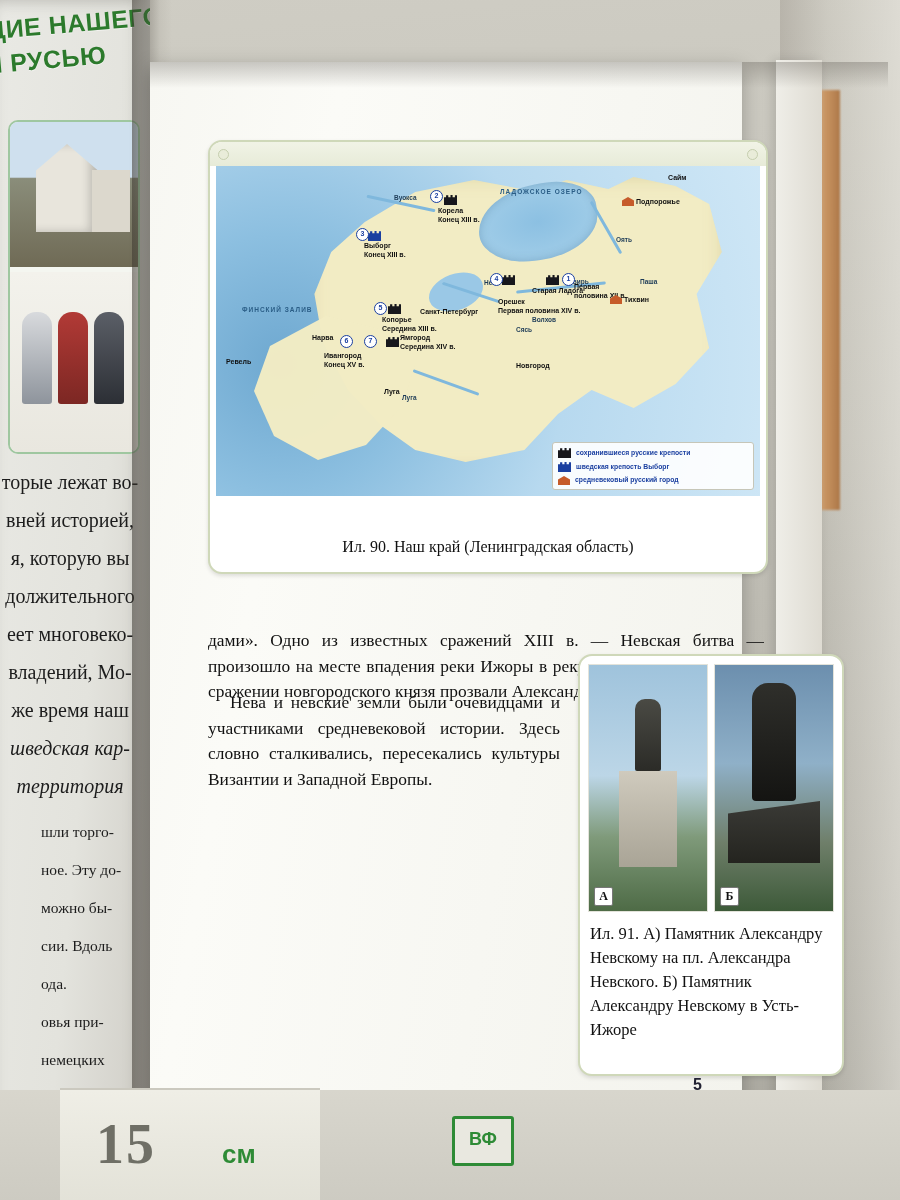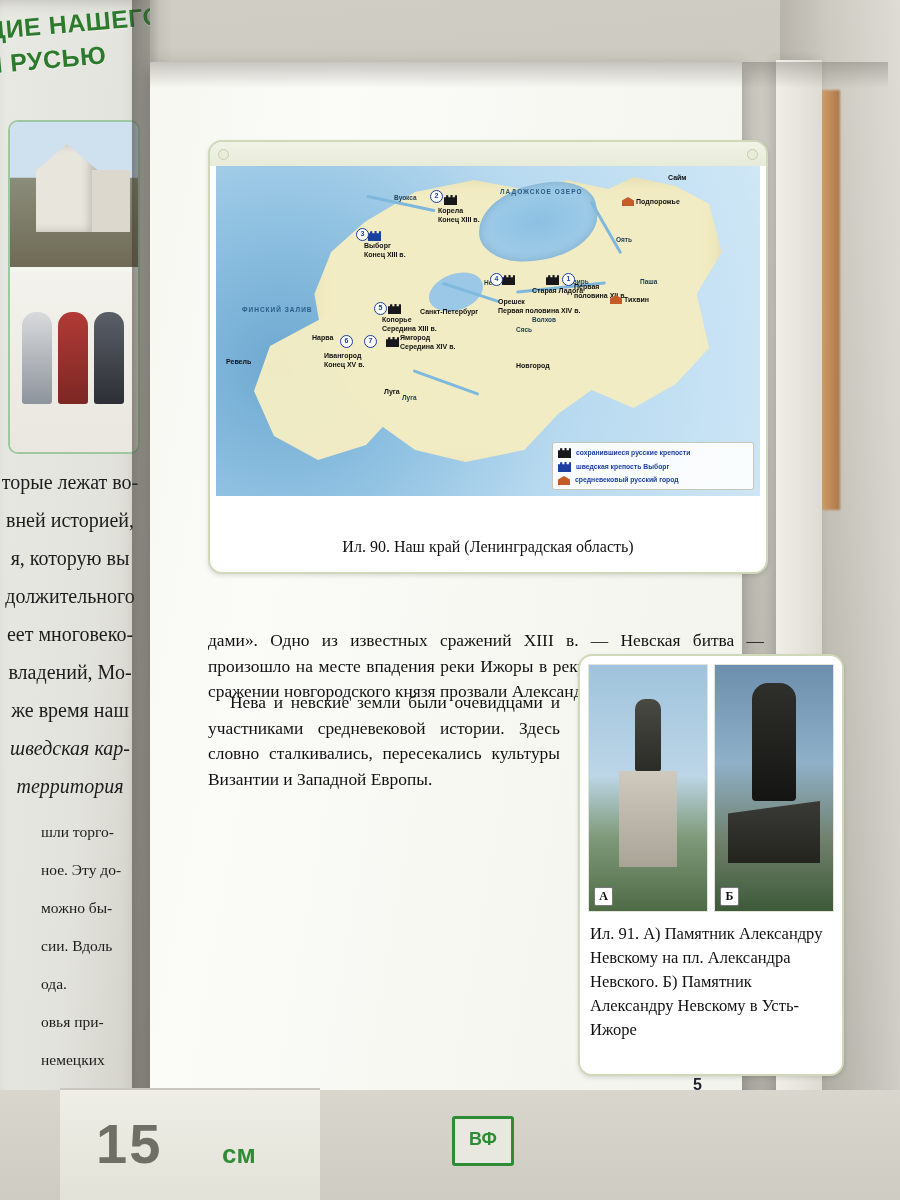--- a/index.html
+++ b/index.html
@@ -283,21 +283,21 @@
     position:absolute; left:0; bottom:0; width:900px; height:110px;
     background: linear-gradient(180deg,#d8d6cd 0%, #cdcbc2 100%);
   }
   .ruler{
     position:absolute; left:60px; bottom:0; width:260px; height:110px;
     background: linear-gradient(180deg,#efeee6,#e3e2d8);
     border-top:2px solid #cbc9bf;
   }
   .ruler-num{
     position:absolute; left:96px; bottom:24px;
-    font-family:Liberation Sans, sans-serif; font-weight:bold;
+    font-family:Liberation Serif, serif; font-weight:bold;
     font-size:56px; color:#6f6f66; letter-spacing:2px;
   }
   .ruler-cm{
     position:absolute; left:222px; bottom:30px;
     font-family:"Liberation Sans", sans-serif; font-weight:bold;
     font-size:26px; color:#2e8b36;
   }
   .biblio{
     position:absolute; left:452px; bottom:34px;
     display:flex; align-items:center; gap:10px;

